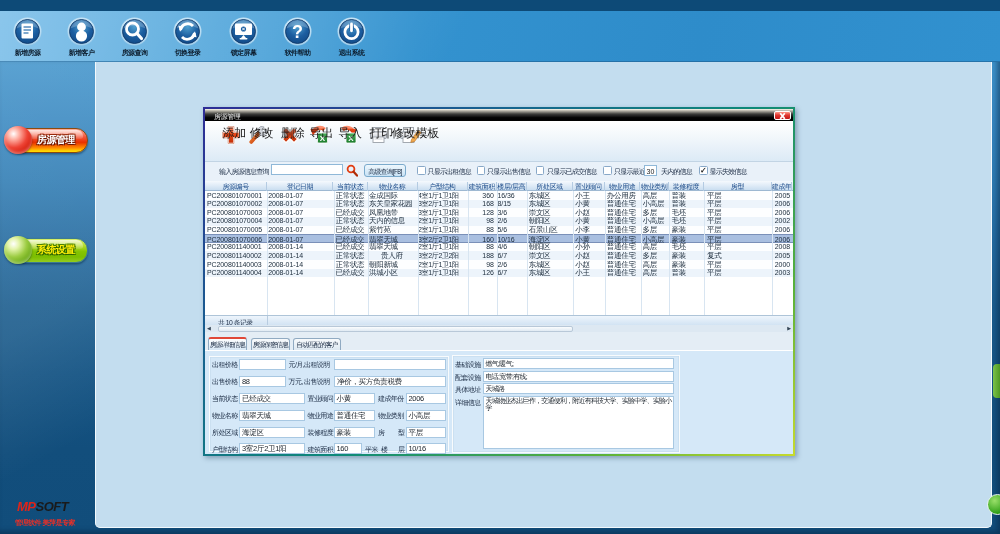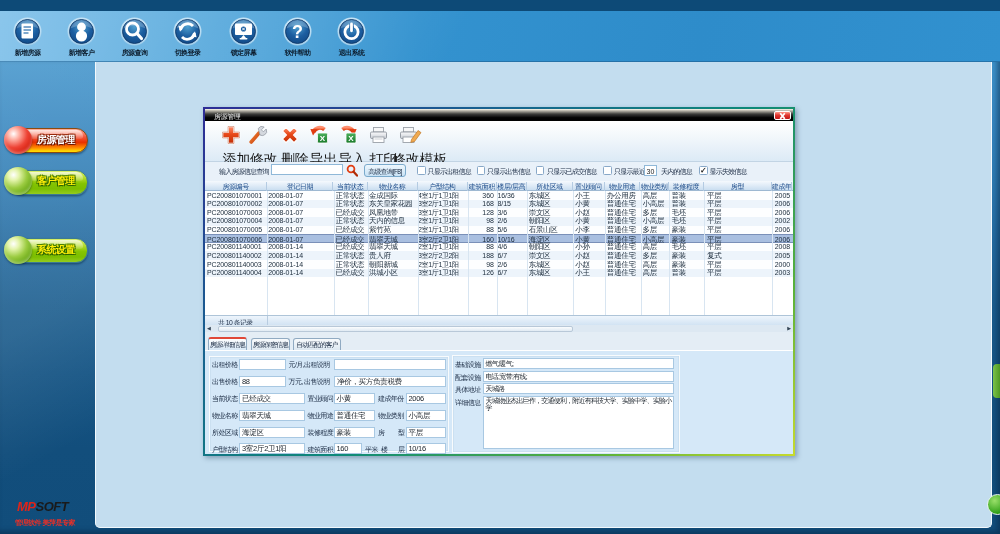--- a/index.html
+++ b/index.html
@@ -78,21 +78,21 @@
 .dtitle .t { position:absolute; left:9px; top:2.5px; font-size:7px; color:#eee; letter-spacing:-0.4px; white-space:nowrap; }
 .dx { position:absolute; right:2px; top:1.5px; width:17px; height:9.5px; border-radius:2px;
   background:linear-gradient(#ff9a8a 0%, #e23830 45%, #c01818 100%); border:1px solid #fff; overflow:hidden; }
 .dx svg { position:absolute; left:0; top:0; }
 
 .dtoolbar { position:absolute; left:0; top:12px; width:588px; height:41px;
   background:linear-gradient(#ffffff 0%, #f2f7fb 40%, #dcea f6 100%);
   background:linear-gradient(#ffffff 0%, #f2f7fb 40%, #dceaf6 100%);
   border-bottom:1px solid #c2d4e4; }
 .dti { position:absolute; top:4px; }
-.dtl { position:absolute; top:34px; text-align:center; font-size:14px; line-height:8px; letter-spacing:-0.2px; color:#1a1a1a; white-space:nowrap; }
+.dtl { position:absolute; top:8px; text-align:center; font-size:12px; line-height:8px; letter-spacing:-0.2px; color:#1a1a1a; white-space:nowrap; }
 
 .dfilter { position:absolute; left:0; top:53px; width:588px; height:19px; background:#e9f1f9; }
 .flab { position:absolute; top:5px; font-size:7px; letter-spacing:-0.8px; color:#1c2c44; white-space:nowrap; }
 .finp { position:absolute; top:2px; height:11px; background:#fff; border:1px solid #8fb8d8; }
 .fmag { position:absolute; top:2px; }
 .fbtn { position:absolute; left:159px; top:1.5px; width:42px; height:13px; border-radius:3px; white-space:nowrap;
   background:linear-gradient(#eef7fd, #c8e2f5); border:1px solid #7aaacc; font-size:6.8px; letter-spacing:-0.7px;
   color:#1c2c44; text-align:center; line-height:13px; }
 .fcb { position:absolute; top:4px; width:8.5px; height:8.5px; background:#fff; border:1px solid #88a8c8; border-radius:1.5px;
   font-size:8px; line-height:8px; text-align:center; color:#222; font-weight:bold; }
@@ -234,24 +234,20 @@
           <path d="M3.4 11.5 A11.5 11.5 0 0 1 25.6 11.5 A16 10 0 0 0 3.4 11.5 Z" fill="rgba(255,255,255,0.22)"></path>
         </svg></div>
       <div class="tbl" style="left:325.5px">退出系统</div>
     </div>
   <div class="mainbg"></div>
   <div class="panel"></div>
     <div class="sbtn red" style="top:129.1px">
       <span class="sph"></span>
       <span class="stx">房源管理</span>
     </div>
-    <div class="sbtn grn" style="top:170.7px">
-      <span class="sph"></span>
-      <span class="stx">客户管理</span>
-    </div>
     <div class="sbtn grn" style="top:239px">
       <span class="sph"></span>
       <span class="stx">系统设置</span>
     </div>
   <div class="logo"><b>MP</b>SOFT</div>
   <div class="slog">管理软件 美萍是专家</div>
   <div class="gtab"></div>
   <div class="gball"></div>
 
   <div class="dlg">
@@ -455,21 +451,21 @@
             <div class="td cjk" style="left:401.8px;width:33.7px">普通住宅</div>
             <div class="td cjk" style="left:437.5px;width:26.5px">高层</div>
             <div class="td cjk" style="left:466.5px;width:32.5px">毛坯</div>
             <div class="td cjk" style="left:502.0px;width:64.8px">平层</div>
             <div class="td lat" style="left:569.8px;width:17.2px">2008</div>
           </div>
           <div class="tr even" style="top:70.41px">
             <div class="td lat" style="left:2.0px;width:60.2px">PC200801140002</div>
             <div class="td lat" style="left:63.2px;width:65.3px">2008-01-14</div>
             <div class="td cjk" style="left:130.5px;width:32.5px">正常状态</div>
-            <div class="td cjk" style="left:164.0px;width:48.5px">贵人府</div>
+            <div class="td cjk" style="left:176px;width:48.5px">贵人府</div>
             <div class="td mix" style="left:213.0px;width:50.0px">3室2厅2卫2阳</div>
             <div class="td num" style="left:263.0px;width:26.0px;text-align:right">188</div>
             <div class="td lat" style="left:292.5px;width:29.7px">6/7</div>
             <div class="td cjk" style="left:323.7px;width:44.1px">崇文区</div>
             <div class="td cjk" style="left:370.3px;width:29.5px">小赵</div>
             <div class="td cjk" style="left:401.8px;width:33.7px">普通住宅</div>
             <div class="td cjk" style="left:437.5px;width:26.5px">多层</div>
             <div class="td cjk" style="left:466.5px;width:32.5px">豪装</div>
             <div class="td cjk" style="left:502.0px;width:64.8px">复式</div>
             <div class="td lat" style="left:569.8px;width:17.2px">2005</div>

